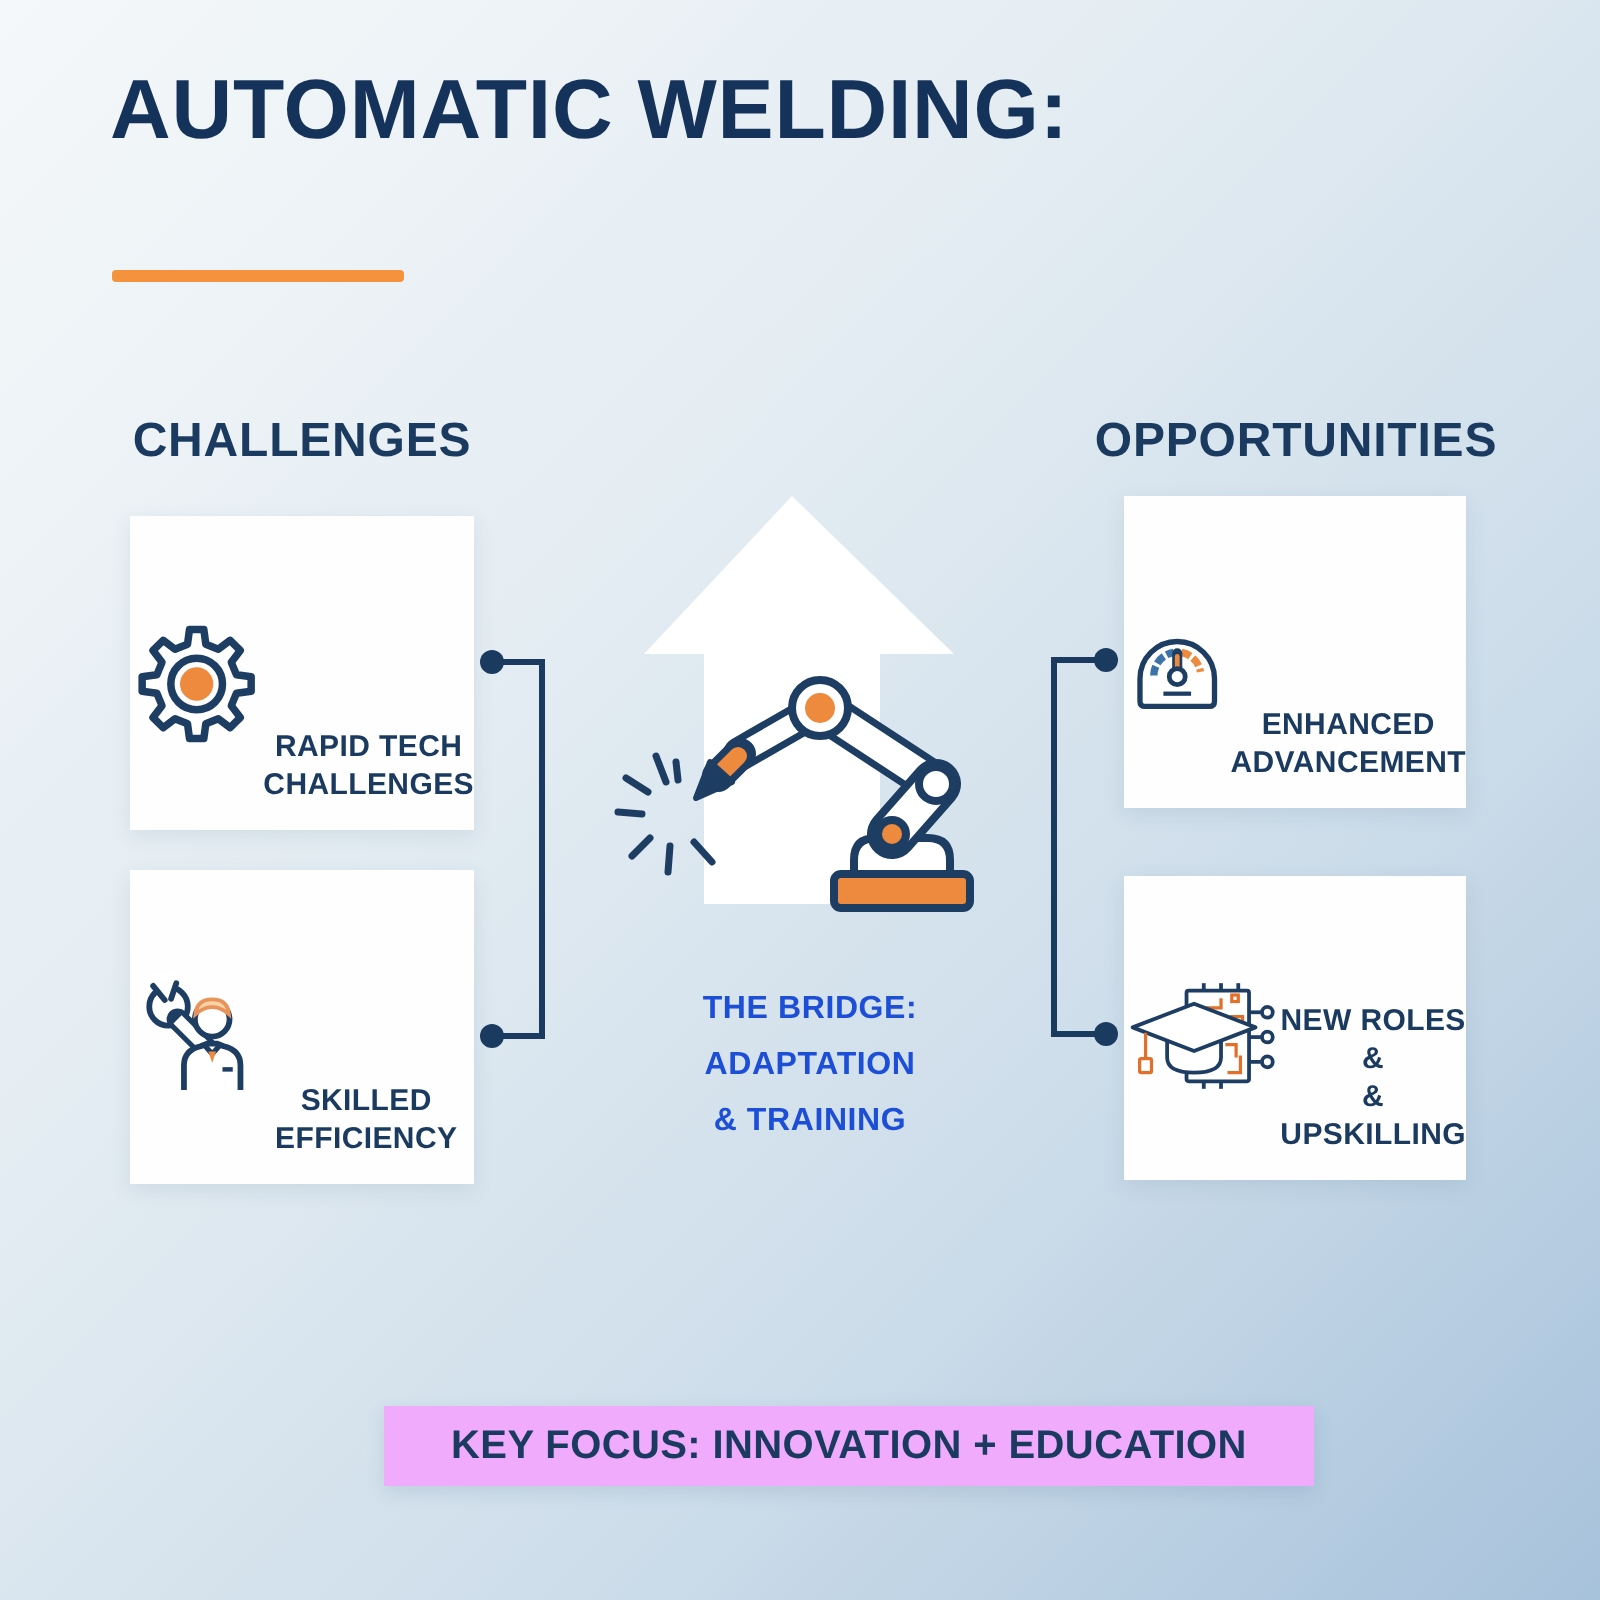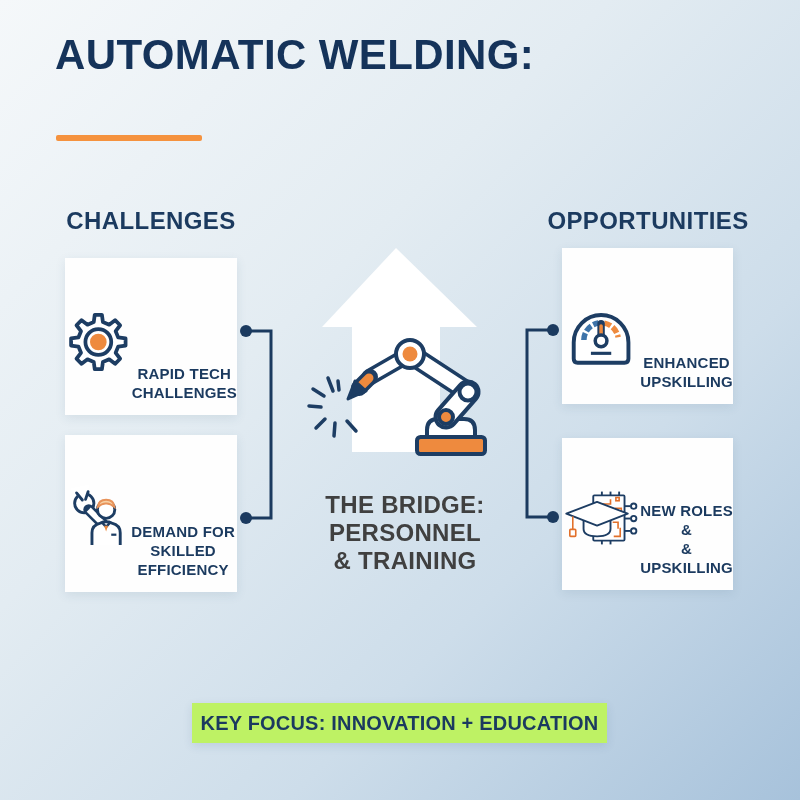--- a/index.html
+++ b/index.html
@@ -28,26 +28,26 @@
     margin-top:auto;padding-bottom:13px;text-align:center;
     font-weight:bold;font-size:15px;line-height:19px;color:#1b3a5f;letter-spacing:.2px;
   }
   .card-label span{display:block;}
   #card-ch1{left:65px;top:258px;width:172px;height:157px;}
   #card-ch2{left:65px;top:435px;width:172px;height:157px;}
   #card-op1{left:562px;top:248px;width:171px;height:156px;}
   #card-op2{left:562px;top:438px;width:171px;height:152px;align-items:center;}
   .bridge-label{
     left:405px;top:491px;transform:translateX(-50%);
-    text-align:center;font-size:24px;line-height:28px;font-weight:bold;color:#404040;letter-spacing:.3px;
+    text-align:center;font-size:16px;line-height:28px;font-weight:bold;color:#1d4ed8;letter-spacing:.3px;
     white-space:nowrap;
   }
   .bridge-label span{display:block;}
   .footer-banner{
-    left:192px;top:703px;width:415px;height:40px;background:#bef264;
+    left:192px;top:703px;width:465px;height:40px;background:#f0abfc;
     box-shadow:0 3px 9px rgba(44,74,112,.12);
     display:flex;align-items:center;justify-content:center;
   }
   .footer-text{font-size:20px;font-weight:bold;color:#1b3a5f;letter-spacing:.2px;white-space:nowrap;}
   svg{display:block;}
 </style>
 </head>
 <body>
 
 <div class="abs title">
@@ -81,38 +81,37 @@
     <path d="M36 9 L32 21" stroke="#1d3d63" stroke-width="4.5" stroke-linecap="round"></path>
 
     <path d="M42 92 L42 73 Q42 61 55 58 L60 56 L68 56 L73 58 Q86 61 86 73 L86 92" fill="#ffffff" stroke="#1d3d63" stroke-width="4.5" stroke-linejoin="round"></path>
     <circle cx="64" cy="37" r="13.5" fill="#ffffff" stroke="#1d3d63" stroke-width="4.5"></circle>
     <path d="M51 33 Q52 21.5 64 21.5 Q76 21.5 77 33 Q70 27 64 27.5 Q58 27 51 33 Z" fill="#f7d2a6" stroke="#e8935a" stroke-width="3"></path>
     <path d="M57 56 L64 64 L71 56" fill="none" stroke="#1d3d63" stroke-width="4" stroke-linejoin="round"></path>
     <polygon points="61,62 67,62 64,71" fill="#ee8a3e"></polygon>
     <line x1="72" y1="76" x2="80" y2="76" stroke="#1d3d63" stroke-width="3.5"></line>
   </svg>
   <div class="card-label">
-    <span>DEMAND FOR</span>
     <span>SKILLED EFFICIENCY</span>
   </div>
 </div>
 
 <div class="abs card" id="card-op1">
   <svg width="94" height="90" viewBox="0 0 100 96" style="margin-top:13px" aria-label="speedometer-icon">
     <path d="M20 86 Q15 86 15 81 L15 60 A35 35 0 1 1 85 60 L85 81 Q85 86 80 86 Z" fill="#ffffff" stroke="#1d3d63" stroke-width="5" stroke-linejoin="round"></path>
     <path d="M28 57 A22 22 0 0 1 46.5 35.3" fill="none" stroke="#3d73a9" stroke-width="7" stroke-dasharray="9 3"></path>
     <path d="M54 35.3 A22 22 0 0 1 71.8 53.5" fill="none" stroke="#ee8a3e" stroke-width="7" stroke-dasharray="9 3"></path>
     <line x1="50" y1="57" x2="50" y2="36" stroke="#1d3d63" stroke-width="9.5" stroke-linecap="round"></line>
     <line x1="50" y1="54" x2="50" y2="39" stroke="#ee8a3e" stroke-width="4.5" stroke-linecap="round"></line>
     <circle cx="50" cy="58" r="7.5" fill="#ffffff" stroke="#1d3d63" stroke-width="4.5"></circle>
     <line x1="37" y1="74" x2="63" y2="74" stroke="#1d3d63" stroke-width="4"></line>
   </svg>
   <div class="card-label">
     <span>ENHANCED</span>
-    <span>UPSKILLING</span>
+    <span>ADVANCEMENT</span>
   </div>
 </div>
 
 <div class="abs card" id="card-op2">
   <svg width="124" height="100" viewBox="0 0 145 112" style="margin-top:8px" aria-label="graduation-cap-chip-icon">
 
     <rect x="58" y="14" width="58" height="84" rx="2" fill="#ffffff" stroke="#1d3d63" stroke-width="3.5"></rect>
     <line x1="74" y1="7" x2="74" y2="14" stroke="#1d3d63" stroke-width="3.5"></line>
     <line x1="90" y1="7" x2="90" y2="14" stroke="#1d3d63" stroke-width="3.5"></line>
     <line x1="106" y1="7" x2="106" y2="14" stroke="#1d3d63" stroke-width="3.5"></line>
@@ -189,19 +188,19 @@
     <line x1="24" y1="156" x2="13" y2="149"></line>
     <line x1="21" y1="167" x2="9" y2="166"></line>
     <line x1="25" y1="179" x2="16" y2="188"></line>
     <line x1="35" y1="183" x2="34" y2="196"></line>
     <line x1="47" y1="181" x2="56" y2="191"></line>
   </g>
 </svg>
 
 <div class="abs bridge-label">
   <span>THE BRIDGE:</span>
-  <span>PERSONNEL</span>
+  <span>ADAPTATION</span>
   <span>&amp; TRAINING</span>
 </div>
 
 <div class="abs footer-banner">
   <span class="footer-text">KEY FOCUS: INNOVATION + EDUCATION</span>
 </div>
 
 </body></html>

